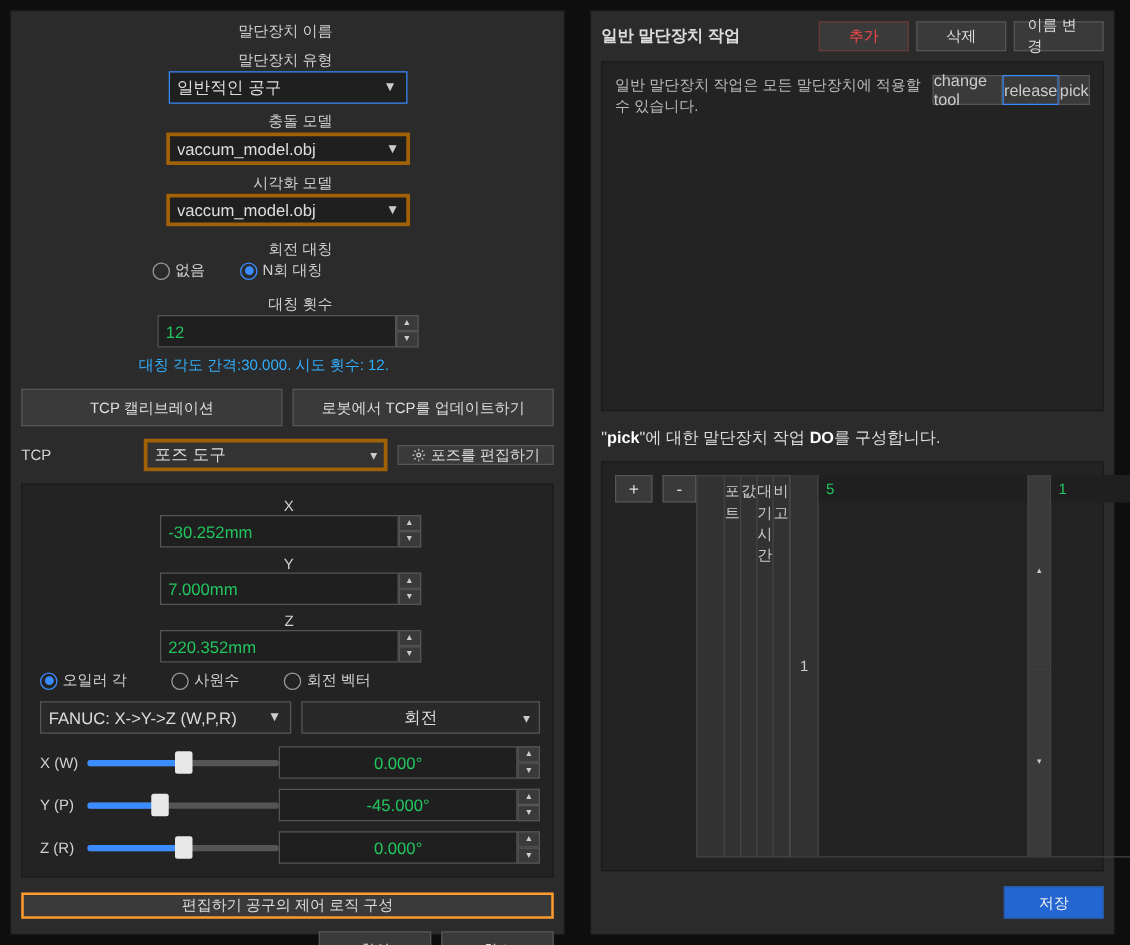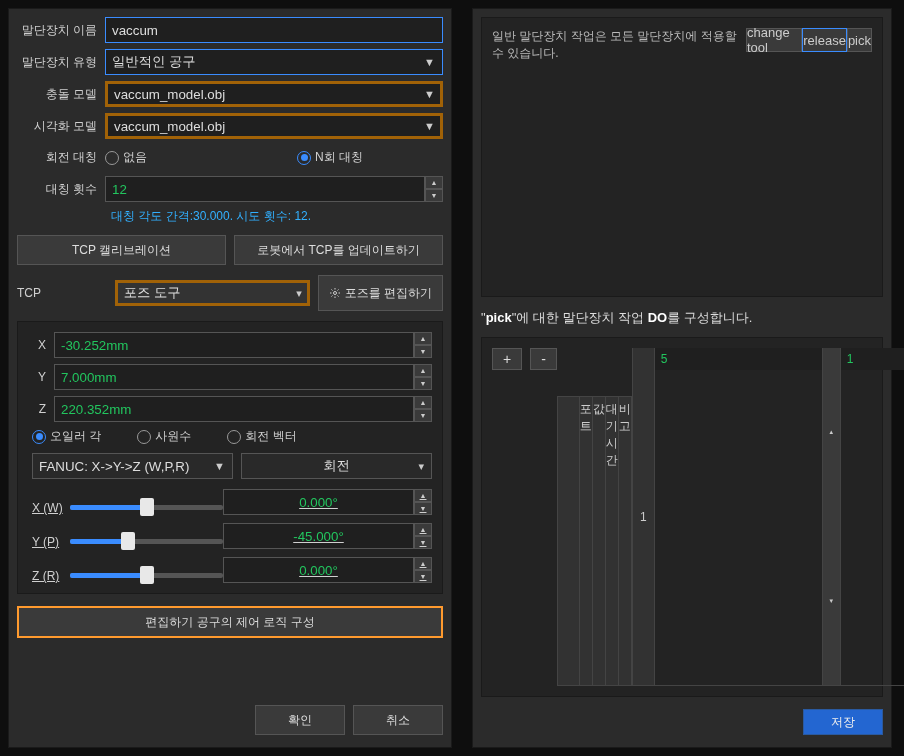--- a/index.html
+++ b/index.html
@@ -1,21 +1,21 @@
 <!DOCTYPE html>
 <html><head>
 <meta charset="utf-8">
 <style>
   * { box-sizing: border-box; margin: 0; padding: 0; font-family: "Malgun Gothic", "Segoe UI", sans-serif; }
   body { background: #0e0e0e; color: #d0d0d0; font-size: 12px; display: flex; gap: 20px; padding: 8px; }
   .panel { background: #2b2b2b; border: 1px solid #1a1a1a; padding: 8px 8px 12px 8px; display: flex; flex-direction: column; }
   .panel-left { width: 444px; height: 740px; }
   .panel-right { width: 420px; height: 740px; }
 
-  .form-row { display: flex; align-items: center; margin-bottom: 6px; }
+  .form-row { display: flex; align-items: center; margin-bottom: 6px; flex-direction: column; }
   .form-label { width: 88px; text-align: right; padding-right: 8px; color: #d0d0d0; }
   .input-txt, .select { flex: 1; height: 26px; background: #1f1f1f; border: 3px solid #a16207; color: #ddd; padding: 0 6px; outline: none; }
   .input-txt.hi, .select.hi { border: 1px solid #3a8cff; }
   .select { appearance: none; position: relative; }
   .select-wrap { position: relative; flex: 1; display: flex; }
   .sel-caret { position: absolute; right: 8px; top: 7px; color: #ccc; pointer-events: none; font-size: 11px; }
 
   .radio-row { display: flex; align-items: center; }
   .radio { display: flex; align-items: center; gap: 4px; margin-right: 28px; }
   .radio-outer { width: 14px; height: 14px; border: 1.4px solid #999; border-radius: 50%; display: flex; align-items: center; justify-content: center; }
@@ -23,21 +23,21 @@
   .radio-inner { width: 7px; height: 7px; border-radius: 50%; background: transparent; }
   .radio.sel .radio-inner { background: #3a8cff; }
 
   .spin { display: flex; flex: 1; }
   .spin input { flex: 1; height: 26px; background: #1f1f1f; border: 1px solid #555; color: #22c55e; padding: 0 6px; outline: none; }
   .spin .arrows { width: 18px; display: flex; flex-direction: column; }
   .spin .arrow { flex: 1; background: #3a3a3a; border: 1px solid #555; display: flex; align-items: center; justify-content: center; font-size: 7px; color: #ccc; cursor: pointer; }
 
   .hint { color: #32b0ff; font-size: 12px; margin-left: 94px; margin-bottom: 10px; }
 
-  .btn { height: 36px; background: #3a3a3a; border: 1px solid #555; color: #ddd; cursor: pointer; display: flex; align-items: center; justify-content: center; padding: 0 10px; }
+  .btn { height: 16px; background: #3a3a3a; border: 1px solid #555; color: #ddd; cursor: pointer; display: flex; align-items: center; justify-content: center; padding: 0 10px; }
   .btn.big { height: 30px; }
   .btn-row { display: flex; gap: 8px; margin-bottom: 10px; }
   .btn-row .btn { flex: 1; }
 
   .tcp-header { display: flex; align-items: center; margin-bottom: 10px; }
   .tcp-header .lab { flex: 1; color: #d0d0d0; }
   .tcp-header .select-wrap { flex: 0 0 100px; margin-right: 8px; }
   .tcp-header .btn { flex: 0 0 auto; }
 
   .gear { display: inline-block; width: 12px; height: 12px; margin-right: 4px; }
@@ -47,21 +47,21 @@
   .tcp-box .spin input { text-align: left; }
 
   .radio-row-compact { display: flex; align-items: center; margin-bottom: 8px; gap: 0; }
   .radio-row-compact .radio { margin-right: 36px; }
 
   .euler-row { display: flex; gap: 8px; margin-bottom: 10px; }
   .euler-row .select-wrap { flex: 1; border-radius: 11px; }
   .euler-row .select { background: #292929; border: 1px solid #555; }
   .euler-row .select-wrap.small { flex: 0 0 76px; }
 
-  .slider-row { display: flex; align-items: flex-end; margin-bottom: 8px; gap: 0; text-decoration: underline; }
+  .slider-row { display: flex; align-items: center; margin-bottom: 8px; gap: 0; }
   .slider-row .slab { width: 38px; }
   .slider { flex: 1; position: relative; height: 16px; display: flex; align-items: center; }
   .track { position: absolute; left: 0; right: 0; height: 5px; background: #555; border-radius: 2px; }
   .fill { position: absolute; left: 0; height: 5px; background: #3a8cff; border-radius: 2px; }
   .thumb { position: absolute; width: 14px; height: 18px; background: #e8e8e8; border-radius: 2px; top: -1px; transform: translateX(-50%); }
   .slider-row .spin { flex: 0 0 90px; }
   .slider-row .spin input { text-align: center; }
 
   .orange-btn { height: 32px; border: 2px solid #ff9a2e; background: #3a3a3a; color: #ddd; cursor: pointer; display: flex; align-items: center; justify-content: center; margin-bottom: 10px; }
 
@@ -78,21 +78,21 @@
   .right-hint { color: #bbb; font-size: 12px; margin-bottom: 10px; }
   .action-item { height: 24px; background: #3a3a3a; border: 1px solid #555; color: #ccc; display: flex; align-items: center; justify-content: center; margin-bottom: 6px; cursor: pointer; font-size: 13px; }
   .action-item.sel { border: 1px solid #3a8cff; }
 
   .do-title { font-size: 13px; color: #ddd; margin-bottom: 10px; }
   .do-title b { color: #fff; }
 
   .pm-row { display: flex; gap: 8px; margin-bottom: 10px; }
   .pm-row .btn { flex: 1; height: 22px; font-size: 14px; }
 
-  .do-table-head { display: flex; background: #323232; border: 1px solid #444; margin-top: 48px; }
+  .do-table-head { display: flex; background: #323232; border: 1px solid #444; }
   .do-table-head div { flex: 1; text-align: center; padding: 4px 0; color: #ccc; font-size: 12px; border-right: 1px solid #444; }
   .do-table-head div:first-child { flex: 0 0 22px; }
   .do-table-head div:last-child { border-right: none; }
 
   .do-table-row { display: flex; border: 1px solid #444; border-top: none; }
   .do-table-row > div { flex: 1; border-right: 1px solid #444; display: flex; }
   .do-table-row > div:first-child { flex: 0 0 22px; align-items: center; justify-content: center; background: #323232; color: #ccc; }
   .do-table-row > div:last-child { border-right: none; }
   .do-table-row .spin { flex: 1; }
   .do-table-row .spin input { border: none; height: 22px; font-size: 12px; }
@@ -102,21 +102,20 @@
   .save-row { display: flex; justify-content: flex-end; margin-top: auto; }
   .save-btn { width: 80px; height: 26px; background: #2366d1; color: #eee; border: 1px solid #2a5aa0; cursor: pointer; display: flex; align-items: center; justify-content: center; }
 </style>
 </head>
 <body>
 
 <div class="panel panel-left">
 
   <div class="form-row">
     <div class="form-label">말단장치 이름</div>
-    <input class="input-txt hi" value="vaccum" style="">
   </div>
 
   <div class="form-row">
     <div class="form-label">말단장치 유형</div>
     <div class="select-wrap">
       <input class="select hi" readonly="" value="일반적인 공구" style="">
       <span class="sel-caret">▼</span>
     </div>
   </div>
 
@@ -301,20 +300,26 @@
 
   <div class="orange-btn">편집하기 공구의 제어 로직 구성</div>
 
   <div class="bottom-btns">
     <div class="btn">확인</div>
     <div class="btn">취소</div>
   </div>
 </div>
 
 <div class="panel panel-right">
+  <div class="right-header">
+    <div class="title">일반 말단장치 작업</div>
+    <div class="btn primary-red">추가</div>
+    <div class="btn">삭제</div>
+    <div class="btn">이름 변경</div>
+  </div>
 
   <div class="right-section" style="height:280px;">
     <div class="right-hint">일반 말단장치 작업은 모든 말단장치에 적용할 수 있습니다.</div>
     <div class="action-item">change tool</div>
     <div class="action-item sel">release</div>
     <div class="action-item">pick</div>
   </div>
 
   <div class="do-title">
     <span>"</span><b>pick</b><span>"에 대한 말단장치 작업 </span><b>DO</b><span>를 구성합니다.</span>

